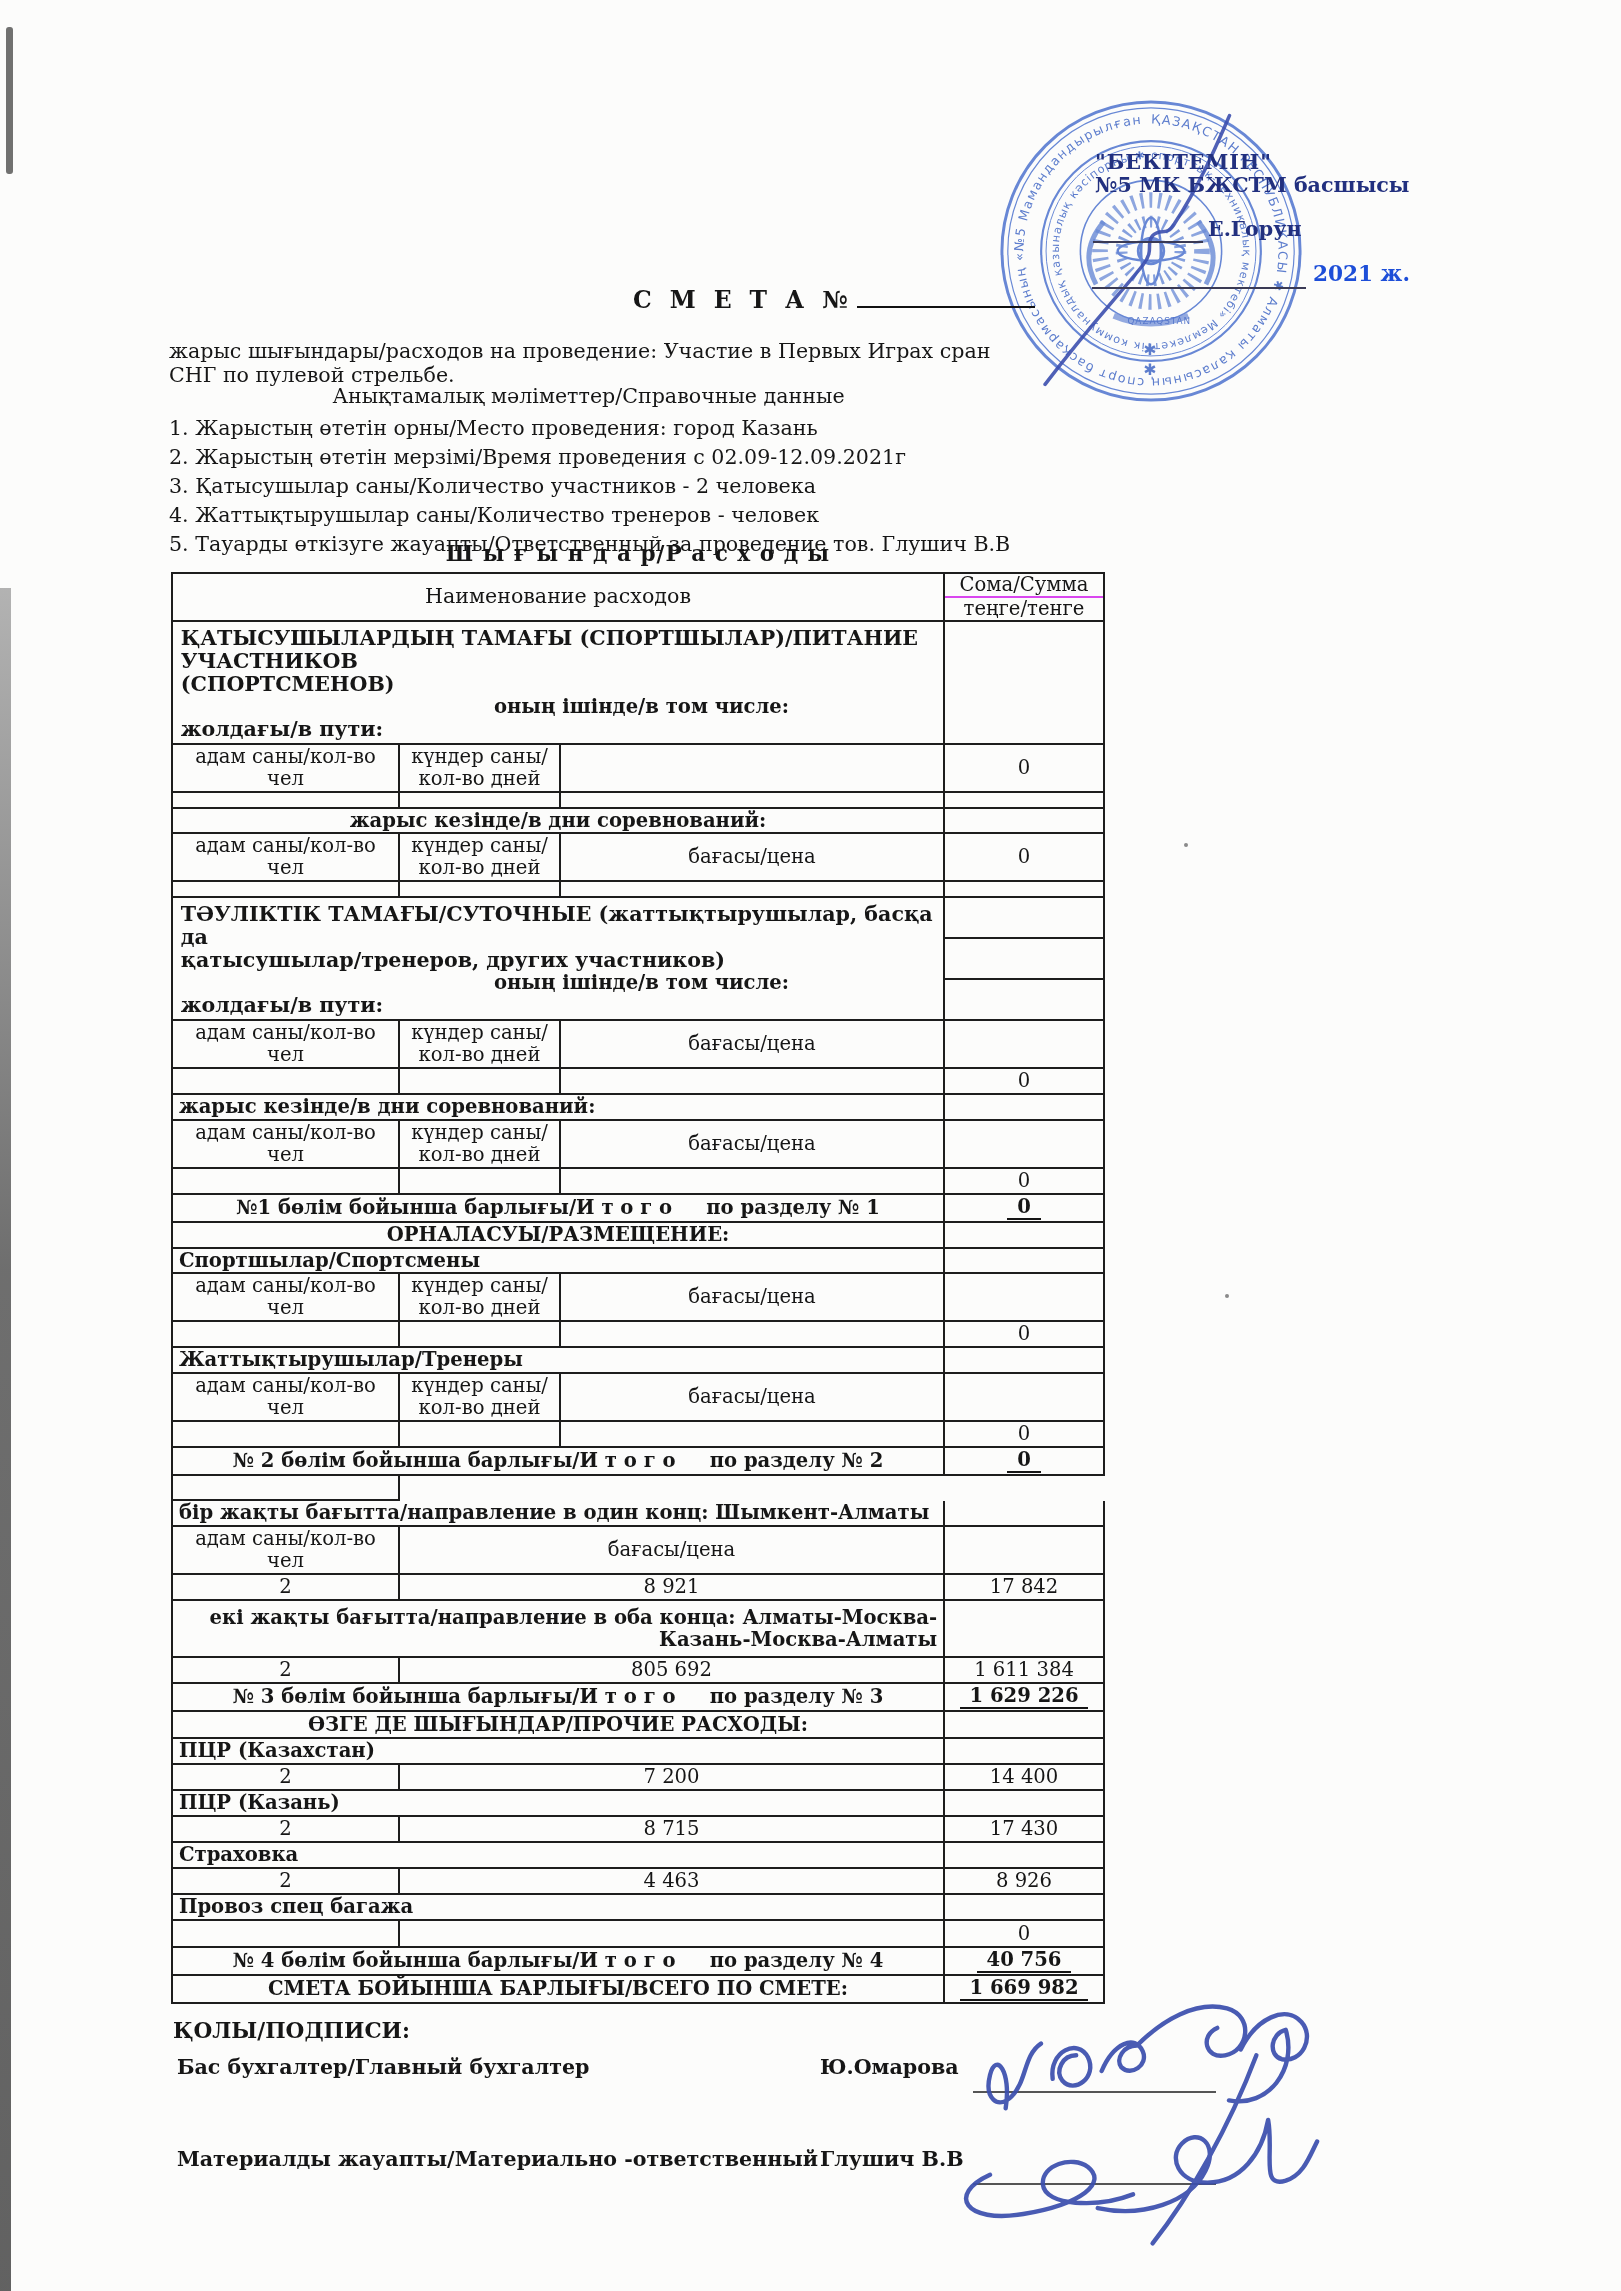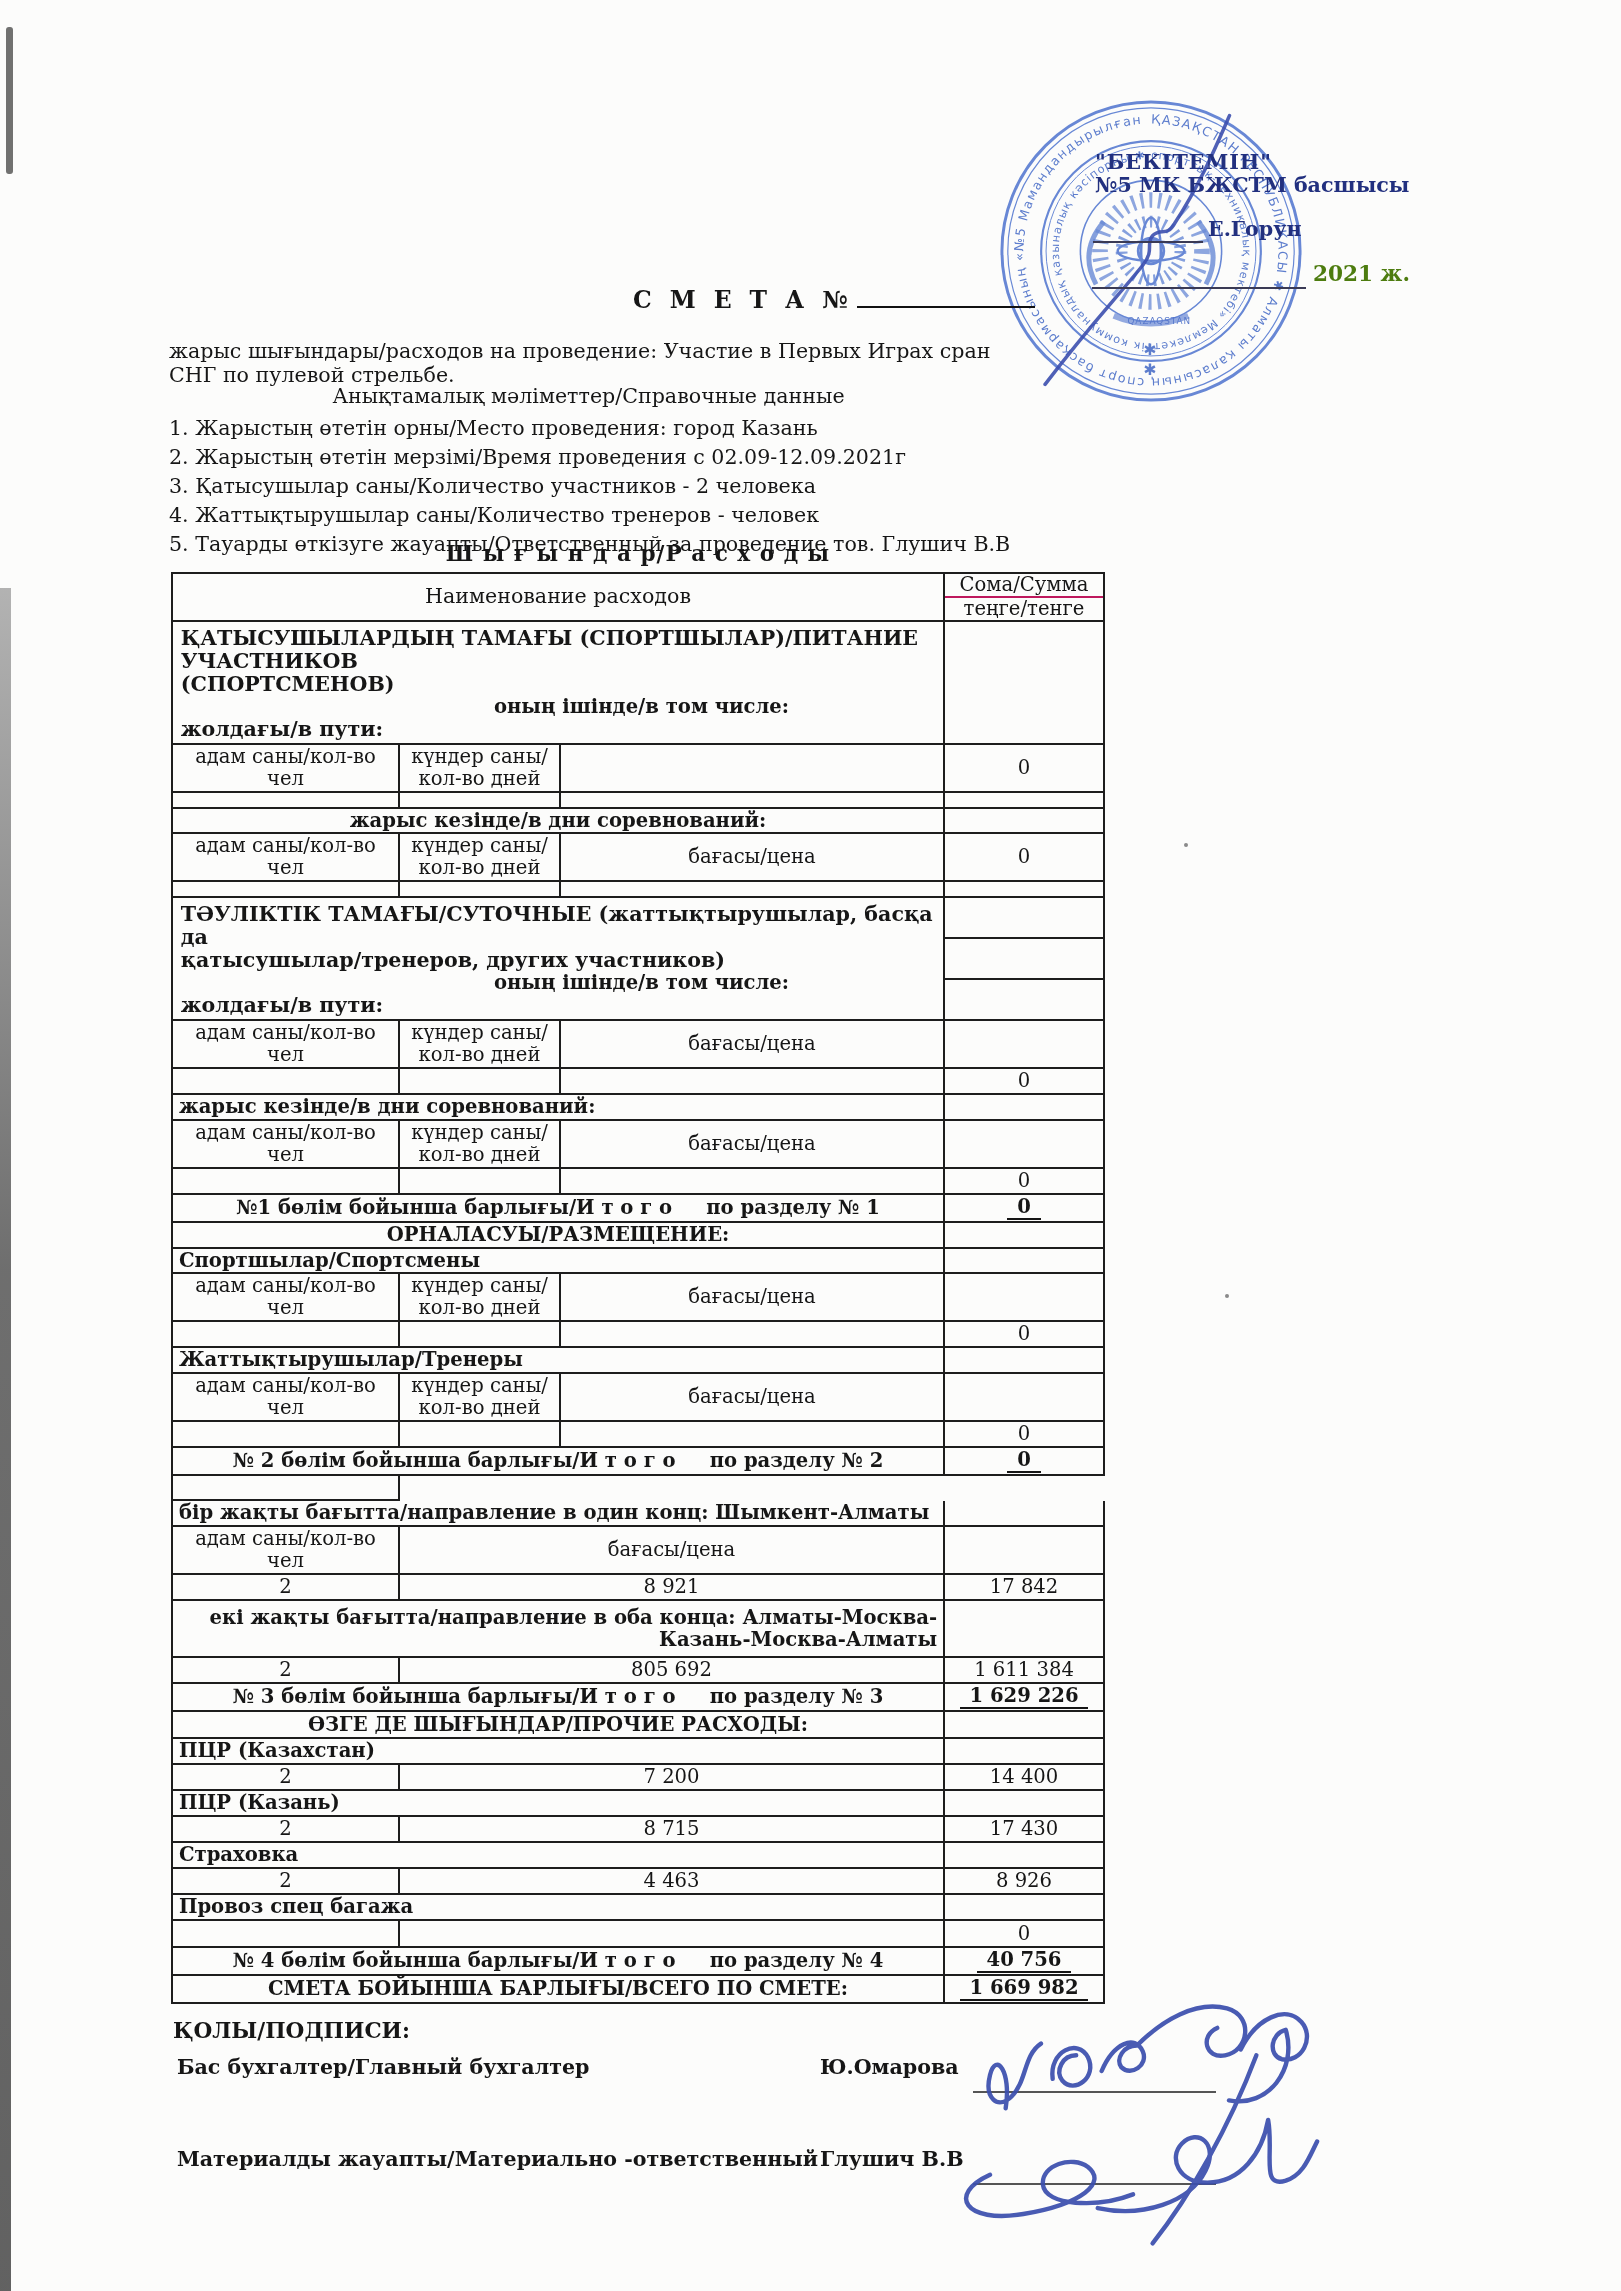--- a/index.html
+++ b/index.html
@@ -17,34 +17,34 @@
   .ref-head{left:157px;top:384px;width:863px;text-align:center;font-size:20.6px}
   .ref-items{left:169px;top:414px;font-size:20.6px;line-height:29px}
   .tbl-title{left:171px;top:541px;width:934px;text-align:center;font-size:21.6px;font-weight:bold;letter-spacing:1px}
   
   .stamp{left:998px;top:98px;width:306px;height:306px}
   .st-l1{left:1095px;top:150px;font-size:20.6px;font-weight:bold;color:#22307f;letter-spacing:1px}
   .st-l2{left:1095px;top:173px;font-size:20.6px;font-weight:bold;color:#22307f}
   .st-line1{left:1093px;top:223px;width:110px;height:17.6px;border-bottom:2px solid #3a3a55}
   .st-name{left:1208px;top:217px;font-size:20.6px;font-weight:bold;color:#22307f}
   .st-line2{left:1092px;top:269px;width:214px;height:17.6px;border-bottom:2px solid #3a3a55}
-  .st-year{left:1313px;top:261px;font-size:21.6px;font-weight:bold;color:#4d7c0f}
+  .st-year{left:1313px;top:261px;font-size:21.6px;font-weight:bold;color:#1d4ed8}
   
   .content{position:absolute;left:171px;top:572px;width:1157px}
   .tbl{width:934px;border-top:2px solid #1d1d1d;border-left:2px solid #1d1d1d;box-sizing:border-box}
   .trow{display:grid;grid-template-columns:227px 161px 384px 160px}
   .cell{border-right:2px solid #1d1d1d;border-bottom:2px solid #1d1d1d;box-sizing:border-box;
         display:flex;align-items:center;justify-content:center;text-align:center;
         font-size:19.6px;line-height:1.12;padding:1px 5.9px;min-width:0}
   .span2{grid-column:span 2}
   .span3{grid-column:span 3}
   .hdr-name{font-size:20.6px}
   .sum-hdr{flex-direction:column;align-items:stretch;padding:0}
   .sum-hdr>div{flex:1;display:flex;align-items:center;justify-content:center;font-size:19.6px}
-  .sum-hdr>div:first-child{border-bottom:2px solid #be185d}
+  .sum-hdr>div:first-child{border-bottom:2px solid #d946ef}
   .seccell{flex-direction:column;align-items:stretch;justify-content:space-between;padding:4.9px 7.8px 2px 7.8px}
   .sec-line{font-weight:bold;font-size:20.6px;text-align:left}
   .sec-mid{font-weight:bold;font-size:19.6px;padding-left:167px}
   .sec-bot{font-weight:bold;font-size:20.6px;text-align:left}
   .sum-stack{flex-direction:column;align-items:stretch;padding:0}
   .sum-stack>div{flex:1}
   .sum-stack>div + div{border-top:2px solid #1d1d1d}
   .band-c{font-weight:bold}
   .band-l{font-weight:bold;justify-content:flex-start;text-align:left}
   .tallcell{font-weight:bold;justify-content:flex-start;text-align:right}

